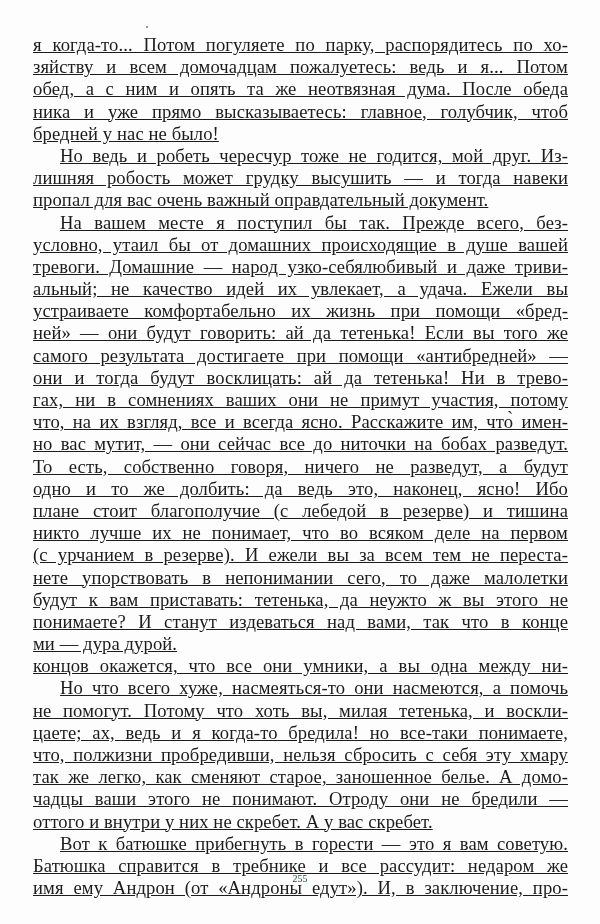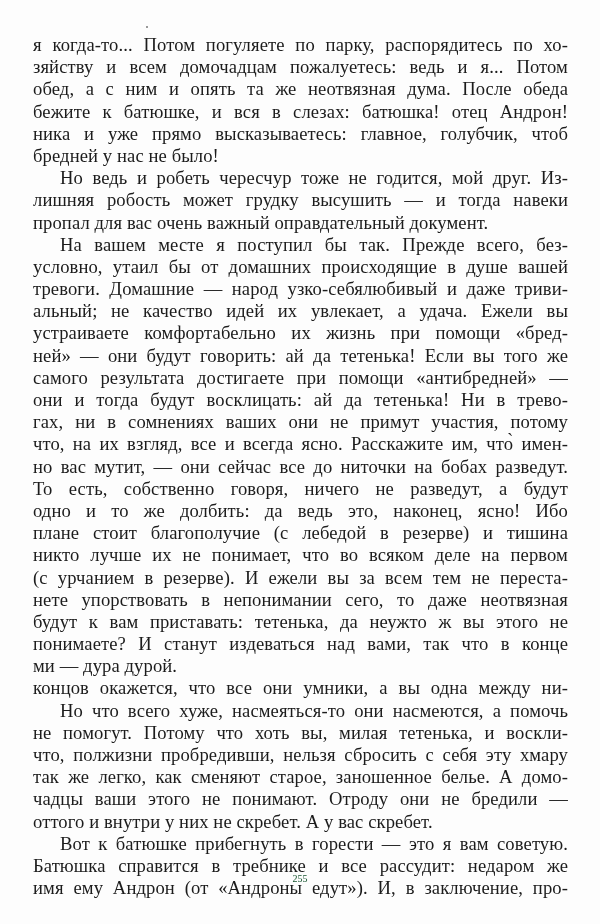--- a/index.html
+++ b/index.html
@@ -37,20 +37,21 @@
       font-size: 18.6px;
       line-height: 22.2px;
     }
     .line {
       display: block;
       height: 22.2px;
       white-space: nowrap;
       text-align: justify;
       text-align-last: justify;
       letter-spacing: 0.1px;
+      text-decoration: underline;
     }
     .line.last {
       text-align-last: left;
     }
     .line.indent {
       padding-left: 27px;
     }
     .page-number {
       position: absolute;
       left: 0;
@@ -65,21 +66,20 @@
 </head>
 <body>
 
 <div class="page">
   <div class="speck"></div>
 
   <div class="text-block" id="text-block">
       <span class="line">я когда-то... Потом погуляете по парку, распорядитесь по хо-</span>
       <span class="line">зяйству и всем домочадцам пожалуетесь: ведь и я... Потом</span>
       <span class="line">обед, а с ним и опять та же неотвязная дума. После обеда</span>
-      <span class="line">бежите к батюшке, и вся в слезах: батюшка! отец Андрон!</span>
       <span class="line">ника и уже прямо высказываетесь: главное, голубчик, чтоб</span>
       <span class="line last">бредней у нас не было!</span>
       <span class="line indent">Но ведь и робеть чересчур тоже не годится, мой друг. Из-</span>
       <span class="line">лишняя робость может грудку высушить — и тогда навеки</span>
       <span class="line last">пропал для вас очень важный оправдательный документ.</span>
       <span class="line indent">На вашем месте я поступил бы так. Прежде всего, без-</span>
       <span class="line">условно, утаил бы от домашних происходящие в душе вашей</span>
       <span class="line">тревоги. Домашние — народ узко-себялюбивый и даже триви-</span>
       <span class="line">альный; не качество идей их увлекает, а удача. Ежели вы</span>
       <span class="line">устраиваете комфортабельно их жизнь при помощи «бред-</span>
@@ -87,27 +87,28 @@
       <span class="line">самого результата достигаете при помощи «антибредней» —</span>
       <span class="line">они и тогда будут восклицать: ай да тетенька! Ни в трево-</span>
       <span class="line">гах, ни в сомнениях ваших они не примут участия, потому</span>
       <span class="line">что, на их взгляд, все и всегда ясно. Расскажите им, что̀ имен-</span>
       <span class="line">но вас мутит, — они сейчас все до ниточки на бобах разведут.</span>
       <span class="line">То есть, собственно говоря, ничего не разведут, а будут</span>
       <span class="line">одно и то же долбить: да ведь это, наконец, ясно! Ибо</span>
       <span class="line">плане стоит благополучие (с лебедой в резерве) и тишина</span>
       <span class="line">никто лучше их не понимает, что во всяком деле на первом</span>
       <span class="line">(с урчанием в резерве). И ежели вы за всем тем не переста-</span>
-      <span class="line">нете упорствовать в непонимании сего, то даже неотвязная</span>
+      <span class="line">нете упорствовать в непонимании сего, то даже малолетки</span>
       <span class="line">будут к вам приставать: тетенька, да неужто ж вы этого не</span>
       <span class="line">понимаете? И станут издеваться над вами, так что в конце</span>
       <span class="line last">ми — дура дурой.</span>
       <span class="line">концов окажется, что все они умники, а вы одна между ни-</span>
       <span class="line indent">Но что всего хуже, насмеяться-то они насмеются, а помочь</span>
       <span class="line">не помогут. Потому что хоть вы, милая тетенька, и воскли-</span>
+      <span class="line">цаете; ах, ведь и я когда-то бредила! но все-таки понимаете,</span>
       <span class="line">что, полжизни пробредивши, нельзя сбросить с себя эту хмару</span>
       <span class="line">так же легко, как сменяют старое, заношенное белье. А домо-</span>
       <span class="line">чадцы ваши этого не понимают. Отроду они не бредили —</span>
       <span class="line last">оттого и внутри у них не скребет. А у вас скребет.</span>
       <span class="line indent">Вот к батюшке прибегнуть в горести — это я вам советую.</span>
       <span class="line">Батюшка справится в требнике и все рассудит: недаром же</span>
       <span class="line">имя ему Андрон (от «Андроны едут»). И, в заключение, про-</span>
     </div>
 
   <div class="page-number">255</div>

